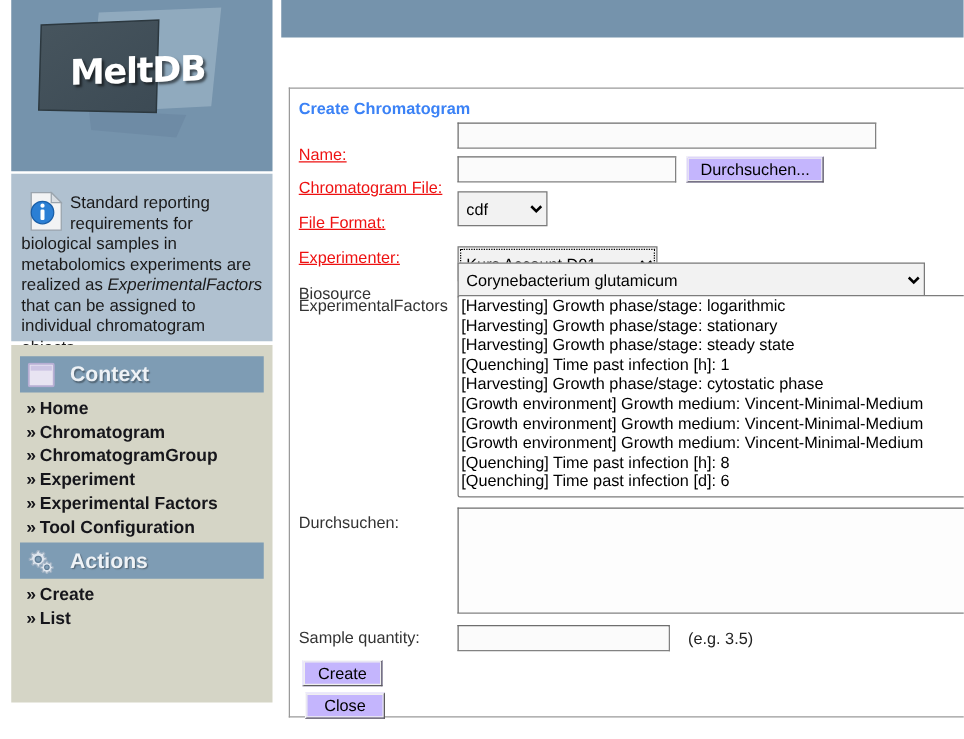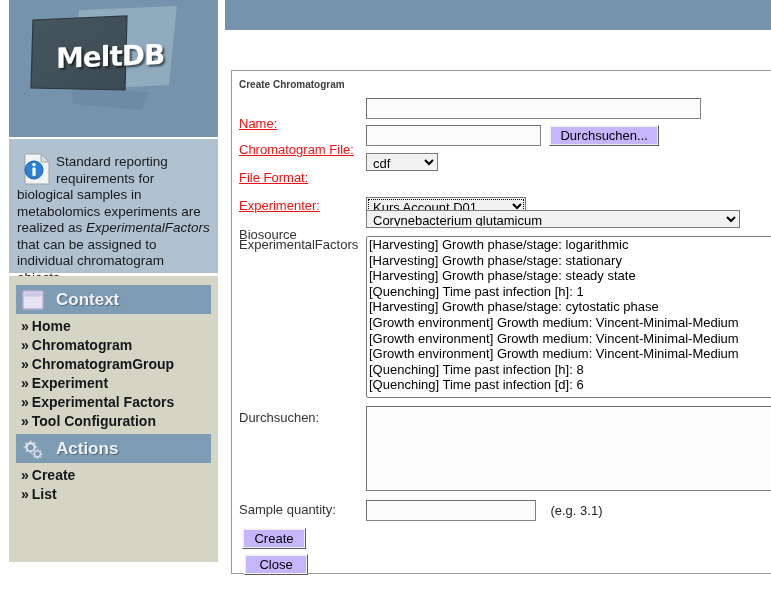--- a/index.html
+++ b/index.html
@@ -75,21 +75,21 @@
 
   
   .content {
     position: absolute; left: 231px; top: 70px; width: 560px; height: 504px;
     border: 1px solid #9a9a9a;
     border-right: none;
     background: #ffffff;
   }
   .panel-title {
     position: absolute; left: 7px; top: 8px;
-    font-size: 10px; font-weight: bold; color: #404040;
+    font-size: 13px; font-weight: bold; color: #3b82f6;
   }
 
   .form { position: absolute; left: 7px; top: 26px; right: 0; }
   .row { position: relative; height: 26px; }
   .lbl {
     position: absolute; left: 0; top: 19px;
     font-size: 13px; color: #333;
     white-space: nowrap;
   }
   .lbl.req { color: #ee1111; text-decoration: underline; }
@@ -98,21 +98,21 @@
 
   input.txt {
     font-family: "Liberation Sans", sans-serif;
     font-size: 13px; height: 21px;
     border: 1px solid #828282;
     border-top-color: #6e6e6e; border-left-color: #6e6e6e;
     background: #fbfbfb; padding: 1px 3px; margin: 0;
   }
   select.sel {
     font-family: "Liberation Sans", sans-serif;
-    font-size: 13px; height: 18px;
+    font-size: 13px; height: 28px;
     border: 1px solid #7a7a7a;
     background: #f2f2f2; margin: 0; padding: 1px 2px;
   }
   select.sel.focused { outline: 1px dotted #000; outline-offset: -3px; }
   button.btn, .browse {
     font-family: "Liberation Sans", sans-serif;
     font-size: 13px;
     background: #c4b5fd;
     border: 1px solid #8c8c8c;
     border-top-color: #f7f7f7; border-left-color: #f7f7f7;
@@ -286,21 +286,21 @@
         <div class="lbl" style="top:4px;">Durchsuchen:</div>
         <div class="ctl" style="top:0px;">
           <textarea class="ta" style="width: 420px; height: 85px;"></textarea>
         </div>
       </div>
 
       <div class="row" style="height:30px;">
         <div class="lbl" style="top:4px;">Sample quantity:</div>
         <div class="ctl" style="top:2px;">
           <input class="txt" type="text" style="width: 170px; vertical-align: middle;" value="">
-          <span class="hint" style="margin-left:10px;">(e.g. 3.1)</span>
+          <span class="hint" style="margin-left:10px;">(e.g. 3.5)</span>
         </div>
       </div>
 
       <div class="row" style="height:26px;">
         <button class="btn" style="position:absolute;left:3px;top:0;width:64px;">Create</button>
       </div>
 
       <div class="row" style="height:26px;">
         <button class="btn" style="position:absolute;left:5px;top:0;width:64px;">Close</button>
       </div>

